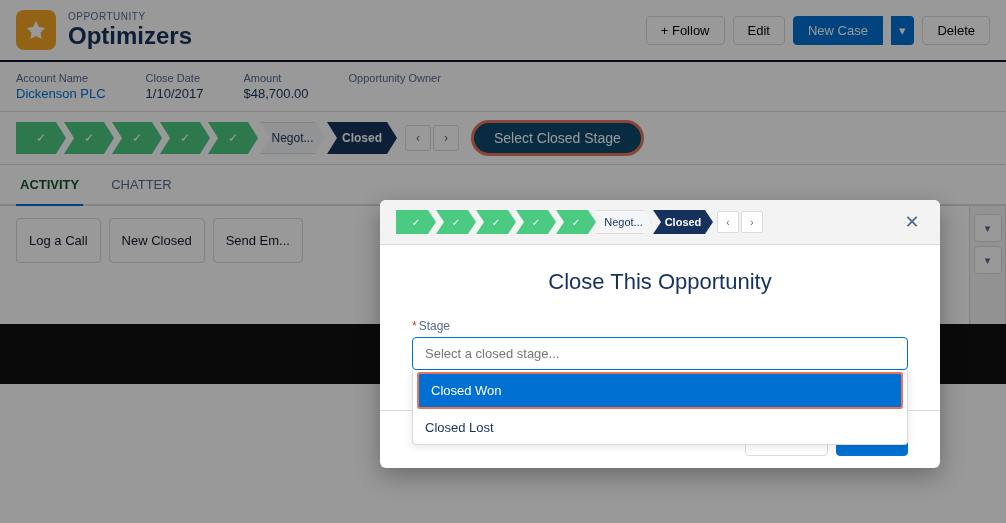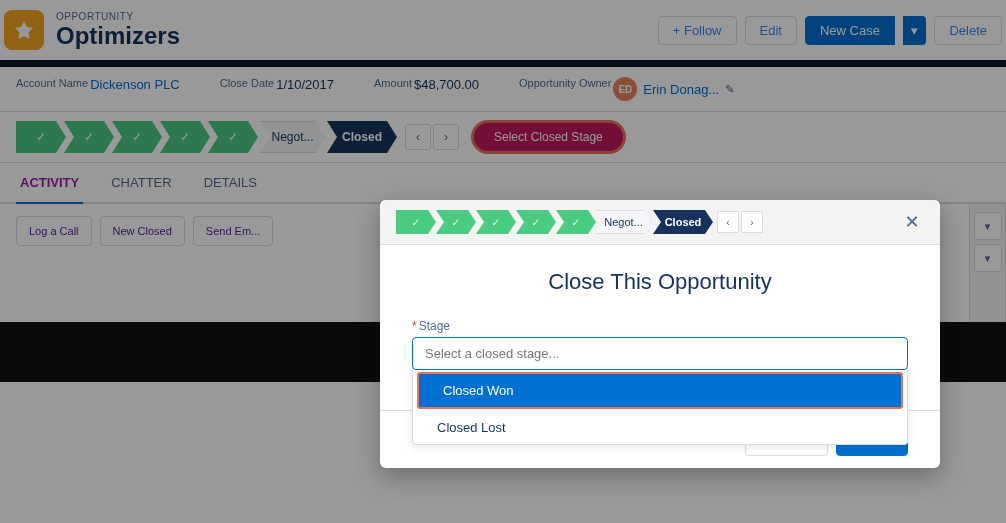--- a/index.html
+++ b/index.html
@@ -1,60 +1,60 @@
 <!DOCTYPE html>
 <html><head>
   <meta charset="utf-8">
   <style>
     * { box-sizing: border-box; margin: 0; padding: 0; }
     body { font-family: 'Salesforce Sans', Arial, sans-serif; background: #f3f3f3; font-size: 13px; color: #16325c; width: 1006px; height: 523px; overflow: hidden; }
 
     
-    .header { background: #fff; border-bottom: 7px solid #0f172a; padding: 10px 4px; display: flex; align-items: center; justify-content: space-between; }
+    .header { background: #fff; border-bottom: 2px solid #0f172a; padding: 10px 16px; display: flex; align-items: center; justify-content: space-between; }
     .header-left { display: flex; align-items: center; gap: 12px; }
     .logo-icon { width: 40px; height: 40px; background: #f4a623; border-radius: 8px; display: flex; align-items: center; justify-content: center; }
     .logo-icon svg { fill: white; }
     .header-title { display: flex; flex-direction: column; }
     .header-subtitle { font-size: 10px; color: #54698d; text-transform: uppercase; letter-spacing: 0.5px; }
     .header-name { font-size: 24px; font-weight: 700; color: #16325c; }
     .header-actions { display: flex; align-items: center; gap: 8px; }
-    .btn { border: 1px solid #dddbda; background: #fff; color: #3b82f6; border-radius: 4px; padding: 6px 14px; font-size: 13px; cursor: pointer; font-weight: 400; }
+    .btn { border: 1px solid #dddbda; background: #fff; color: #000000; border-radius: 4px; padding: 6px 14px; font-size: 13px; cursor: pointer; font-weight: 400; }
     .btn-follow { display: flex; align-items: center; gap: 4px; }
     .btn-primary { background: #0070d2; color: #fff; border-color: #0070d2; }
     .btn-dropdown { padding: 6px 8px; border-left: none; border-radius: 0 4px 4px 0; }
     .btn-new-case { border-radius: 4px 0 0 4px; }
 
     
     .meta-row { background: #fff; padding: 10px 16px; display: flex; gap: 40px; align-items: flex-start; border-bottom: 1px solid #dddbda; }
-    .meta-field { display: flex; gap: 2px; }
+    .meta-field { display: flex; flex-direction: column; gap: 2px; }
     .meta-label { font-size: 11px; color: #54698d; }
     .meta-value { font-size: 13px; color: #0070d2; }
     .meta-value-dark { color: #16325c; }
     .meta-owner { display: flex; align-items: center; gap: 6px; }
     .avatar { width: 24px; height: 24px; border-radius: 50%; background: #e8845c; display: flex; align-items: center; justify-content: center; font-size: 10px; color: white; font-weight: bold; }
 
     
     .stage-bar-row { background: #fff; padding: 8px 16px; display: flex; align-items: center; gap: 4px; border-bottom: 1px solid #dddbda; }
     .stage-steps { display: flex; align-items: center; }
     .stage-step { height: 32px; min-width: 50px; background: #4bca81; display: flex; align-items: center; justify-content: center; position: relative; clip-path: polygon(0 0, calc(100% - 10px) 0, 100% 50%, calc(100% - 10px) 100%, 0 100%, 10px 50%); margin-right: -2px; }
     .stage-step:first-child { clip-path: polygon(0 0, calc(100% - 10px) 0, 100% 50%, calc(100% - 10px) 100%, 0 100%); }
     .stage-step .check { color: white; font-size: 12px; }
     .stage-negot { background: #f4f6f9; border: 1px solid #dddbda; color: #16325c; font-size: 12px; height: 32px; min-width: 65px; display: flex; align-items: center; justify-content: center; clip-path: polygon(0 0, calc(100% - 10px) 0, 100% 50%, calc(100% - 10px) 100%, 0 100%, 10px 50%); margin-right: -2px; }
     .stage-closed { background: #16325c; color: white; font-size: 12px; height: 32px; min-width: 70px; display: flex; align-items: center; justify-content: center; clip-path: polygon(0 0, calc(100% - 10px) 0, 100% 50%, calc(100% - 10px) 100%, 0 100%, 10px 50%); font-weight: 600; }
     .stage-nav { display: flex; gap: 2px; margin-left: 4px; }
     .stage-nav-btn { width: 26px; height: 26px; border: 1px solid #dddbda; background: #fff; border-radius: 3px; display: flex; align-items: center; justify-content: center; cursor: pointer; font-size: 12px; color: #54698d; }
-    .select-closed-btn { margin-left: 8px; background: #be185d; color: white; border: 3px solid #e8735a; border-radius: 24px; padding: 7px 20px; font-size: 12px; cursor: pointer; font-weight: 500; }
+    .select-closed-btn { margin-left: 8px; background: #0c4a6e; color: white; border: 3px solid #e8735a; border-radius: 24px; padding: 7px 20px; font-size: 14px; cursor: pointer; font-weight: 500; }
 
     
     .tabs-row { background: #fff; padding: 0 16px; display: flex; gap: 24px; border-bottom: 2px solid #dddbda; }
     .tab { padding: 12px 4px; font-size: 13px; cursor: pointer; color: #54698d; border-bottom: 2px solid transparent; margin-bottom: -2px; }
-    .tab.active { color: #a21caf; border-bottom-color: #0070d2; font-weight: 600; }
+    .tab.active { color: #14532d; border-bottom-color: #0070d2; font-weight: 600; }
     .content-area { flex: 1; background: #fff; padding: 12px 16px; }
     .action-bar { display: flex; gap: 8px; margin-bottom: 12px; }
-    .action-btn { border: 1px solid #dddbda; background: #fff; color: #4c1d95; border-radius: 4px; padding: 8px 12px; font-size: 11px; cursor: pointer; }
+    .action-btn { border: 1px solid #dddbda; background: #fff; color: #0f172a; border-radius: 4px; padding: 14px 12px; font-size: 13px; cursor: pointer; }
 
     
     .modal-overlay { position: absolute; top: 0; left: 0; right: 0; bottom: 0; background: rgba(0,0,0,0.4); display: flex; align-items: flex-start; justify-content: flex-end; padding-top: 0; }
     .modal-container { position: absolute; top: 200px; left: 380px; width: 560px; background: #fff; border-radius: 6px; box-shadow: 0 8px 24px rgba(0,0,0,0.3); overflow: visible; }
     .modal-header-bar { background: #f3f3f3; padding: 10px 16px; border-bottom: 1px solid #dddbda; display: flex; justify-content: space-between; align-items: center; border-radius: 6px 6px 0 0; }
     .mini-stage-bar { display: flex; align-items: center; gap: 2px; }
     .mini-stage-step { height: 24px; min-width: 40px; background: #4bca81; display: flex; align-items: center; justify-content: center; clip-path: polygon(0 0, calc(100% - 8px) 0, 100% 50%, calc(100% - 8px) 100%, 0 100%, 8px 50%); margin-right: -2px; }
     .mini-stage-step:first-child { clip-path: polygon(0 0, calc(100% - 8px) 0, 100% 50%, calc(100% - 8px) 100%, 0 100%); }
     .mini-stage-negot { background: #f4f6f9; border: 1px solid #dddbda; color: #16325c; font-size: 11px; height: 24px; min-width: 55px; display: flex; align-items: center; justify-content: center; clip-path: polygon(0 0, calc(100% - 8px) 0, 100% 50%, calc(100% - 8px) 100%, 0 100%, 8px 50%); }
     .mini-stage-closed { background: #16325c; color: white; font-size: 11px; height: 24px; min-width: 60px; display: flex; align-items: center; justify-content: center; clip-path: polygon(0 0, calc(100% - 8px) 0, 100% 50%, calc(100% - 8px) 100%, 0 100%, 8px 50%); font-weight: 600; }
@@ -66,21 +66,21 @@
     .modal-title { font-size: 22px; font-weight: 400; color: #16325c; text-align: center; margin-bottom: 24px; }
 
     .form-field { margin-bottom: 16px; }
     .field-label { font-size: 12px; color: #54698d; margin-bottom: 4px; display: flex; align-items: center; gap: 2px; }
     .required-star { color: #c23934; }
 
     .select-container { position: relative; }
     .select-input { width: 100%; border: 1px solid #0070d2; border-radius: 4px; padding: 8px 12px; font-size: 13px; color: #777; background: #fff; cursor: pointer; outline: none; }
 
     .dropdown-list { position: absolute; top: 100%; left: 0; right: 0; background: #fff; border: 1px solid #dddbda; border-top: none; border-radius: 0 0 4px 4px; z-index: 100; box-shadow: 0 2px 8px rgba(0,0,0,0.1); }
-    .dropdown-item { padding: 9px 24px; font-size: 13px; cursor: pointer; }
+    .dropdown-item { padding: 9px 12px; font-size: 13px; cursor: pointer; }
     .dropdown-item.selected { background: #0070d2; color: #fff; border: 2px solid #e8735a; border-radius: 3px; margin: 2px 4px; }
     .dropdown-item.normal { color: #16325c; }
 
     .modal-footer { padding: 12px 32px; display: flex; justify-content: flex-end; gap: 8px; border-top: 1px solid #dddbda; }
     .btn-cancel { border: 1px solid #dddbda; background: #fff; color: #0070d2; border-radius: 4px; padding: 8px 20px; font-size: 13px; cursor: pointer; }
     .btn-save { background: #0070d2; color: #fff; border: 1px solid #0070d2; border-radius: 4px; padding: 8px 20px; font-size: 13px; cursor: pointer; font-weight: 600; }
 
     .page-wrapper { position: relative; width: 1006px; height: 523px; background: #fff; }
     .black-bottom { background: #111; height: 60px; }
 
@@ -123,27 +123,20 @@
     <div class="meta-field">
       <span class="meta-label">Close Date</span>
       <span class="meta-value meta-value-dark">1/10/2017</span>
     </div>
     <div class="meta-field">
       <span class="meta-label">Amount</span>
       <span class="meta-value meta-value-dark">$48,700.00</span>
     </div>
     <div class="meta-field">
       <span class="meta-label">Opportunity Owner</span>
-      <div class="meta-owner">
-        <div class="avatar">
-          <span>ED</span>
-        </div>
-        <span class="meta-value">Erin Donag...</span>
-        <span style="font-size:11px; color:#54698d; cursor:pointer;">✎</span>
-      </div>
     </div>
   </div>
 
   <div class="stage-bar-row">
     <div class="stage-steps">
       <div class="stage-step">
           <span class="check">✓</span>
         </div>
       <div class="stage-step">
           <span class="check">✓</span>
@@ -174,23 +167,20 @@
     </div>
     <button class="select-closed-btn">Select Closed Stage</button>
   </div>
 
   <div class="tabs-row">
     <div class="tab active">
       <span>ACTIVITY</span>
     </div>
     <div class="tab">
       <span>CHATTER</span>
-    </div>
-    <div class="tab">
-      <span>DETAILS</span>
     </div>
   </div>
 
   <div style="display:flex; height: 118px; background:#fff; border-right:1px solid #dddbda;">
     <div class="content-area">
       <div class="action-bar">
         <button class="action-btn">Log a Call</button>
         <button class="action-btn">New Closed</button>
         <button class="action-btn">Send Em...</button>
       </div>

